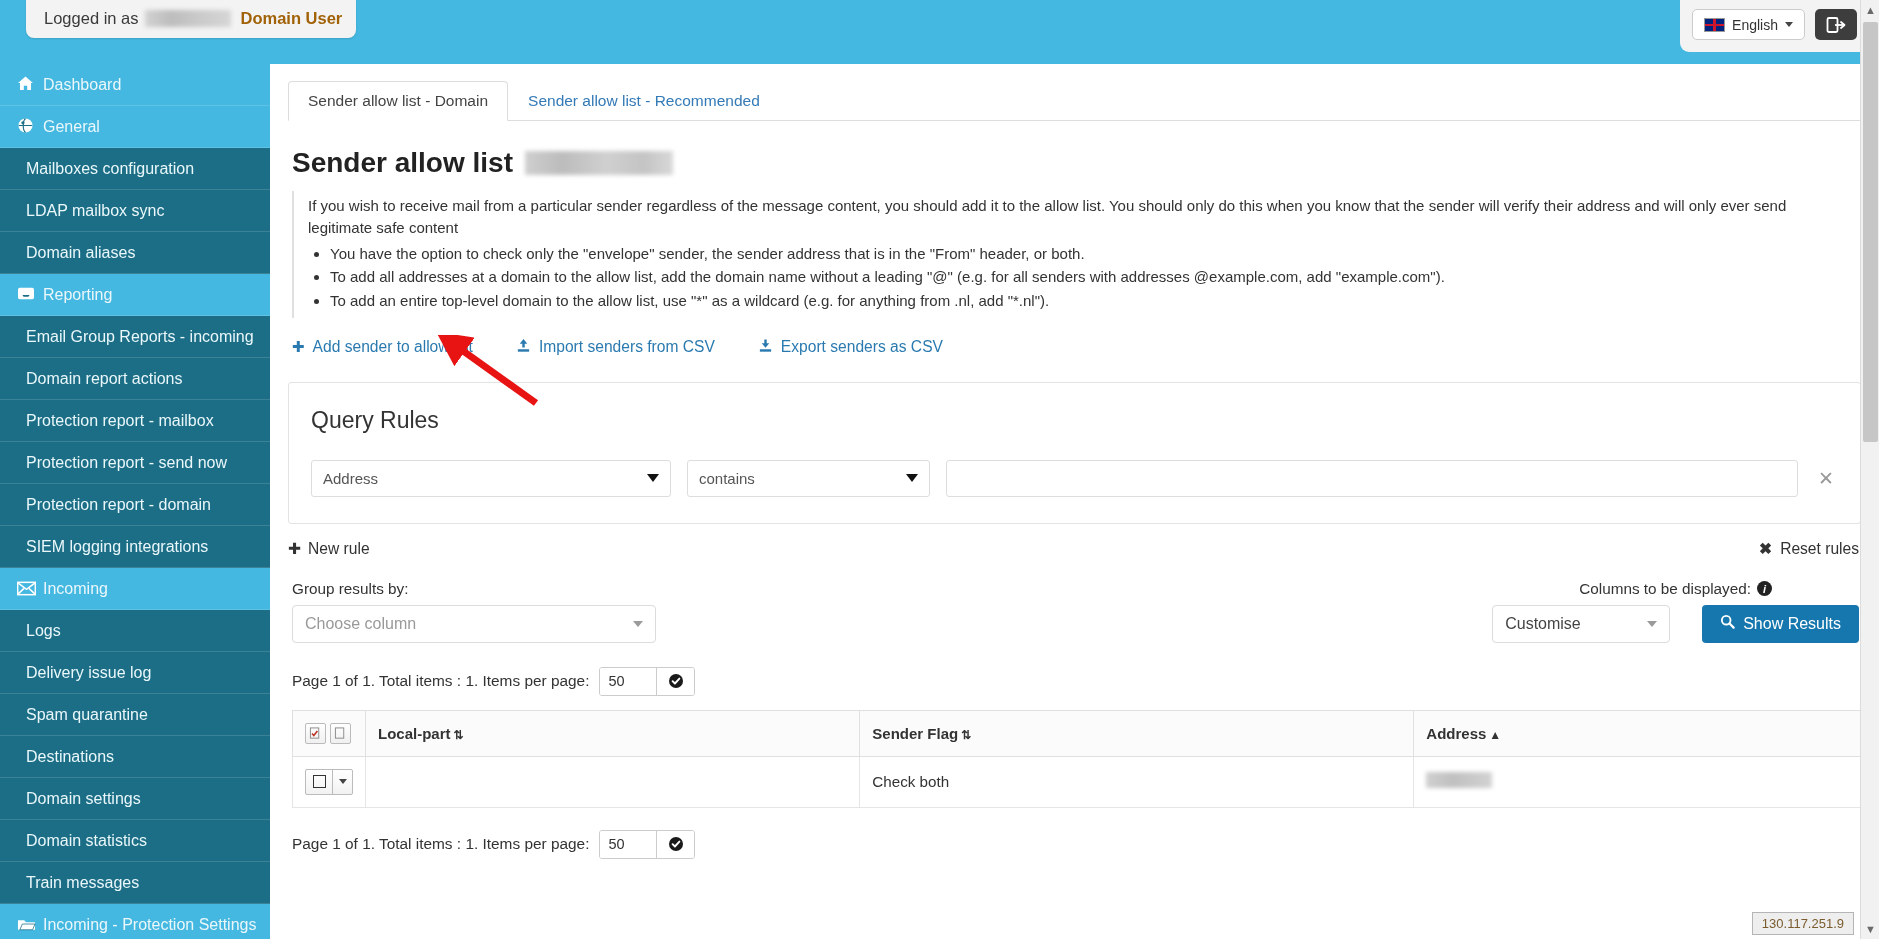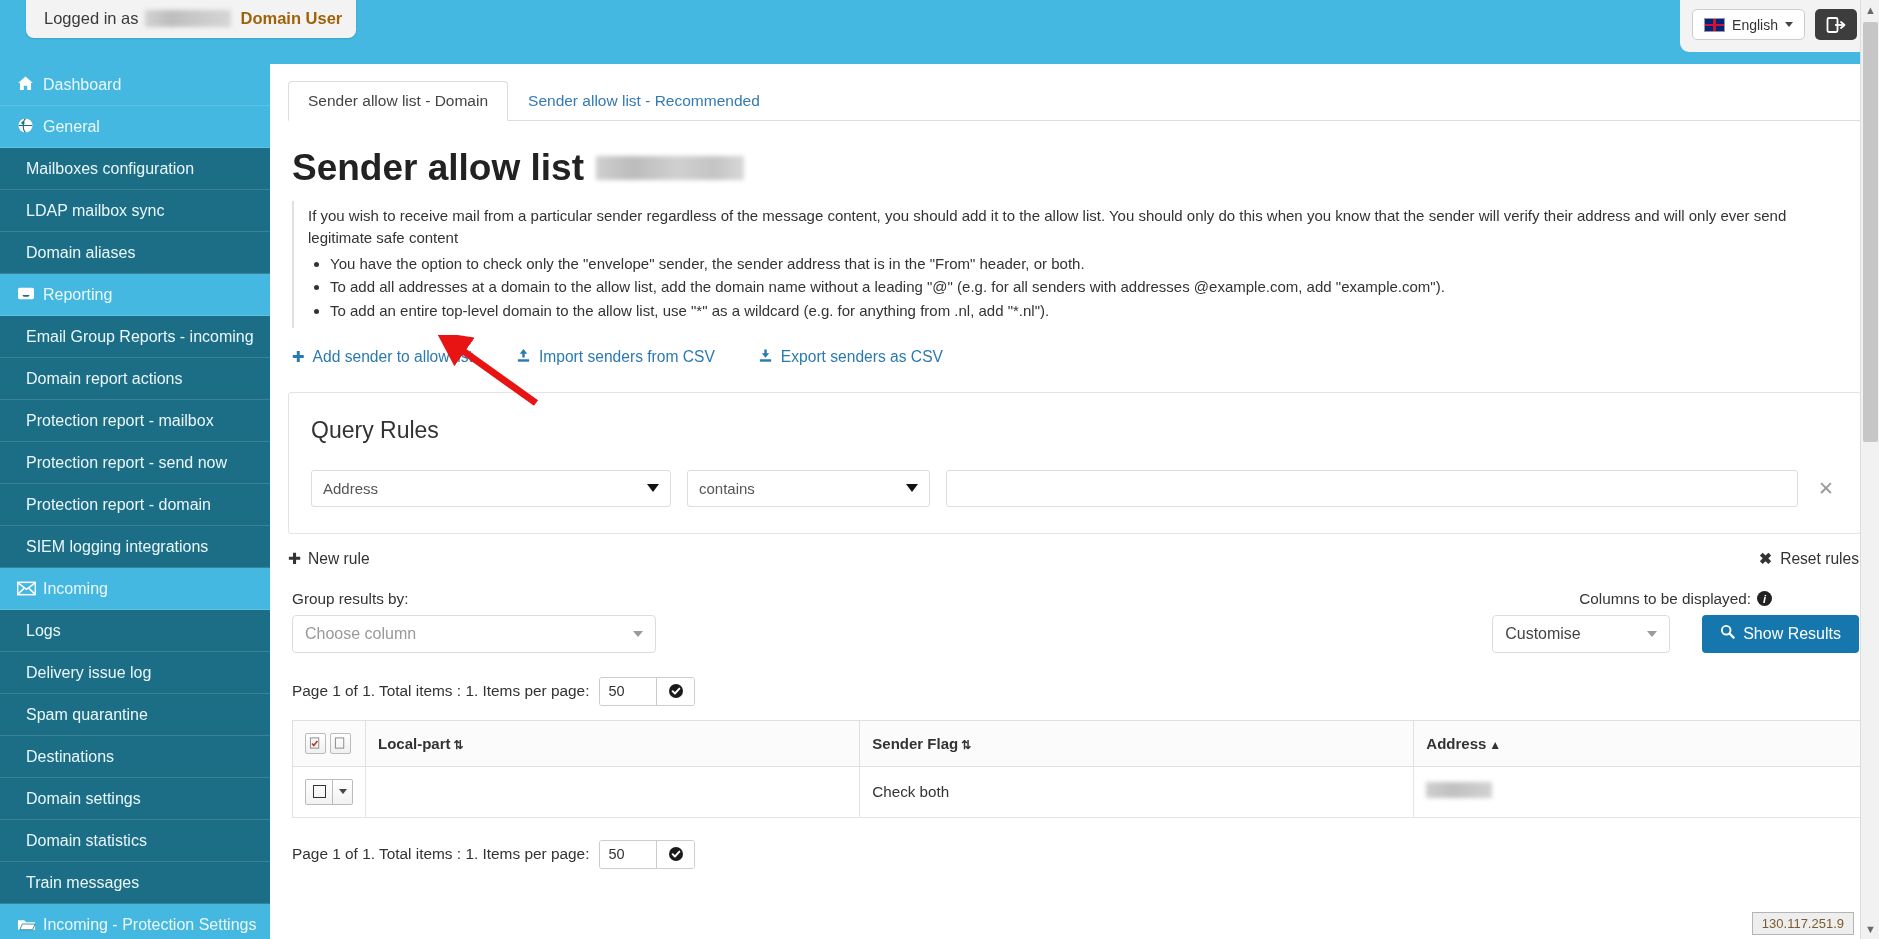--- a/index.html
+++ b/index.html
@@ -111,21 +111,21 @@
     font-size: 15.5px; padding: 10px 19px 10px 19px; cursor: pointer;
     position: relative; top: 1px;
   }
   .tab.active {
     background: #fff; border: 1px solid #ddd; border-bottom: 1px solid #fff;
     border-top-left-radius: 4px; border-top-right-radius: 4px; color: #444;
   }
   .tab.inactive { color: #337ab7; border: 1px solid transparent; }
 
   .page-title {
-    margin: 26px 0 0 22px; font-size: 37px; font-weight: bold; color: #222;
+    margin: 26px 0 0 22px; font-size: 28px; font-weight: bold; color: #222;
     display: flex; align-items: center; gap: 12px;
   }
   #redacted-domain {
     display: inline-block; width: 148px; height: 24px;
     background: linear-gradient(90deg,#cfcfcf,#bcbcbc 25%,#d0d0d0 55%,#c4c4c4 80%,#d8d8d8);
     filter: blur(2.2px);
   }
 
   .helpbox {
     margin: 12px 22px 0 22px;

